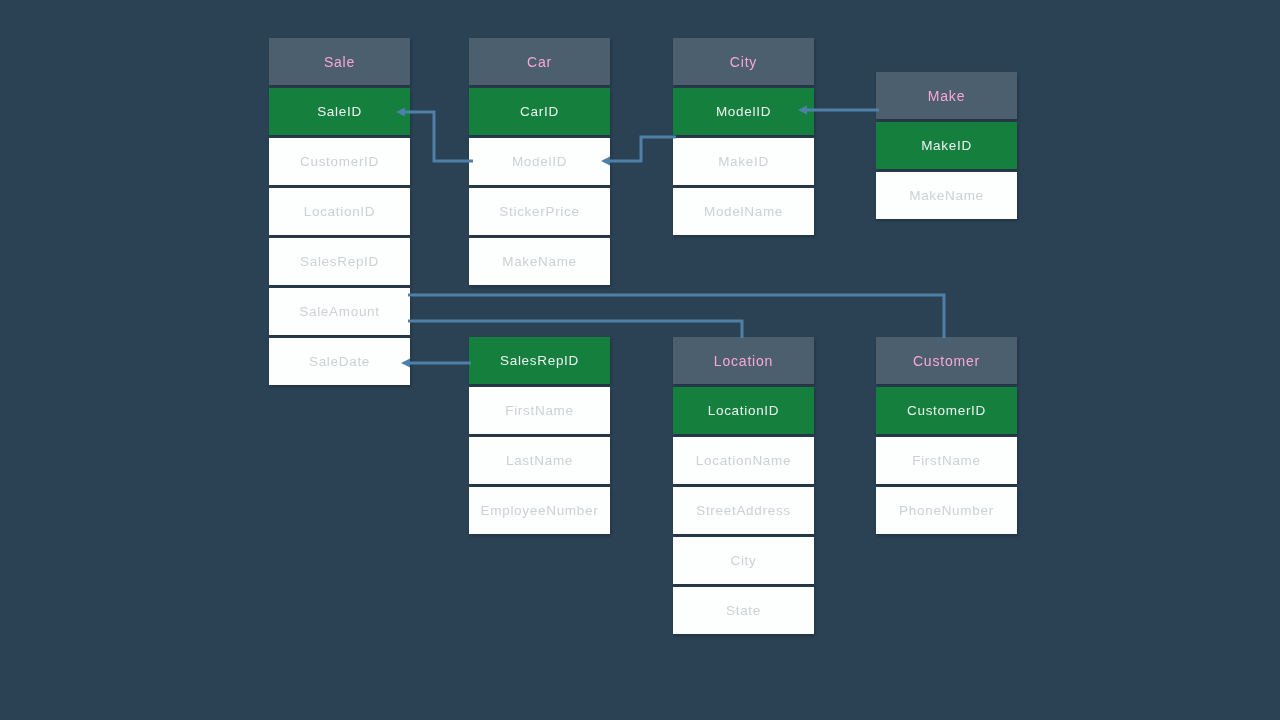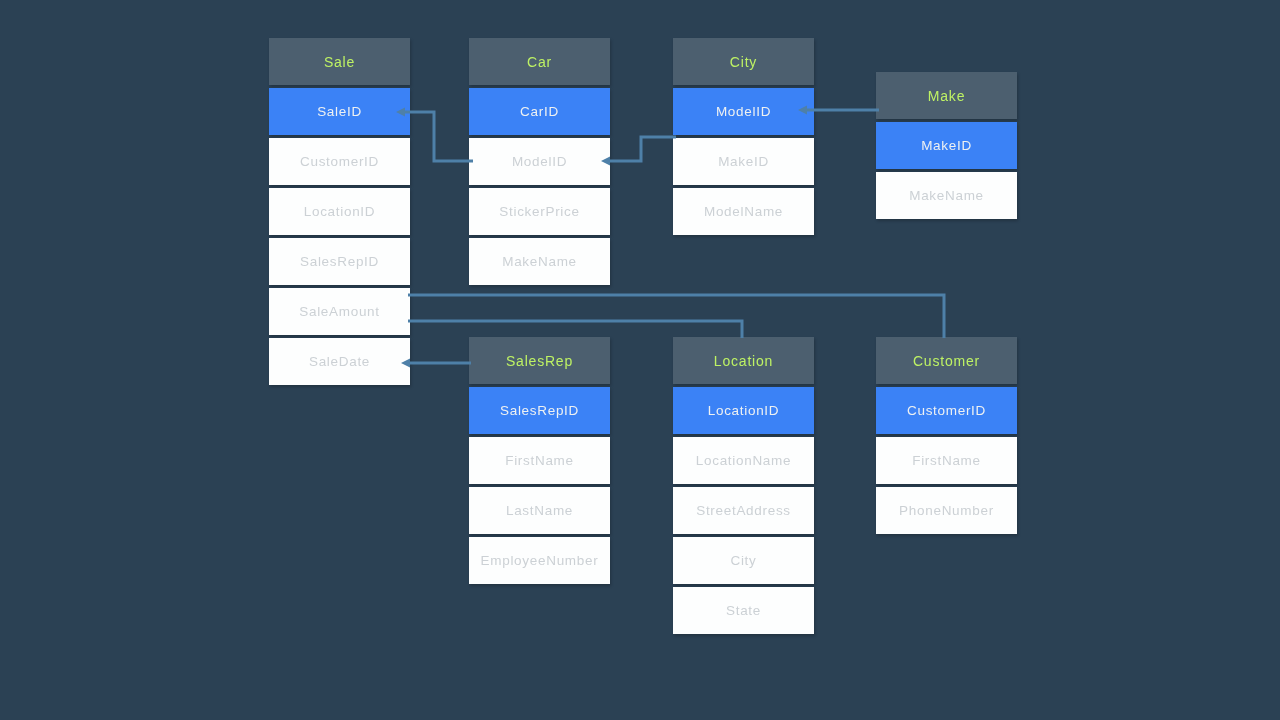--- a/index.html
+++ b/index.html
@@ -13,38 +13,38 @@
   .stage{position:absolute;left:0;top:0;width:1280px;height:720px;}
 
   .db-table{
     position:absolute;
     width:141px;
   }
   .db-table .hdr{
     height:47px;
     margin-bottom:3px;
     background:#4c5f6f;
-    color:#bef264;
+    color:#f9a8d4;
     display:flex;align-items:center;justify-content:center;
     font-size:14px;
     letter-spacing:0.8px;
     box-shadow:1px 2px 3px rgba(0,0,0,0.22);
   }
   .db-table .row{
     height:47px;
     margin-bottom:3px;
     background:#fdfefe;
     color:#ccd1d5;
     display:flex;align-items:center;justify-content:center;
     font-size:13.5px;
     letter-spacing:0.7px;
     box-shadow:1px 2px 3px rgba(0,0,0,0.22);
   }
   .db-table .row.key{
-    background:#3b82f6;
+    background:#15803d;
     color:#eef1f2;
   }
 
   
   .t-sale    {left:269px; top:38px;}
   .t-car     {left:469px; top:38px;}
   .t-model   {left:673px; top:38px;}
   .t-make    {left:876px; top:38px;margin-top:34px;}
   .t-salesrep{left:469px; top:337px;}
   .t-location{left:673px; top:337px;}
@@ -85,21 +85,20 @@
     <div class="row">ModelName</div>
   </div>
 
   <div class="db-table t-make">
     <div class="hdr">Make</div>
     <div class="row key">MakeID</div>
     <div class="row">MakeName</div>
   </div>
 
   <div class="db-table t-salesrep">
-    <div class="hdr">SalesRep</div>
     <div class="row key">SalesRepID</div>
     <div class="row">FirstName</div>
     <div class="row">LastName</div>
     <div class="row">EmployeeNumber</div>
   </div>
 
   <div class="db-table t-location">
     <div class="hdr">Location</div>
     <div class="row key">LocationID</div>
     <div class="row">LocationName</div>

